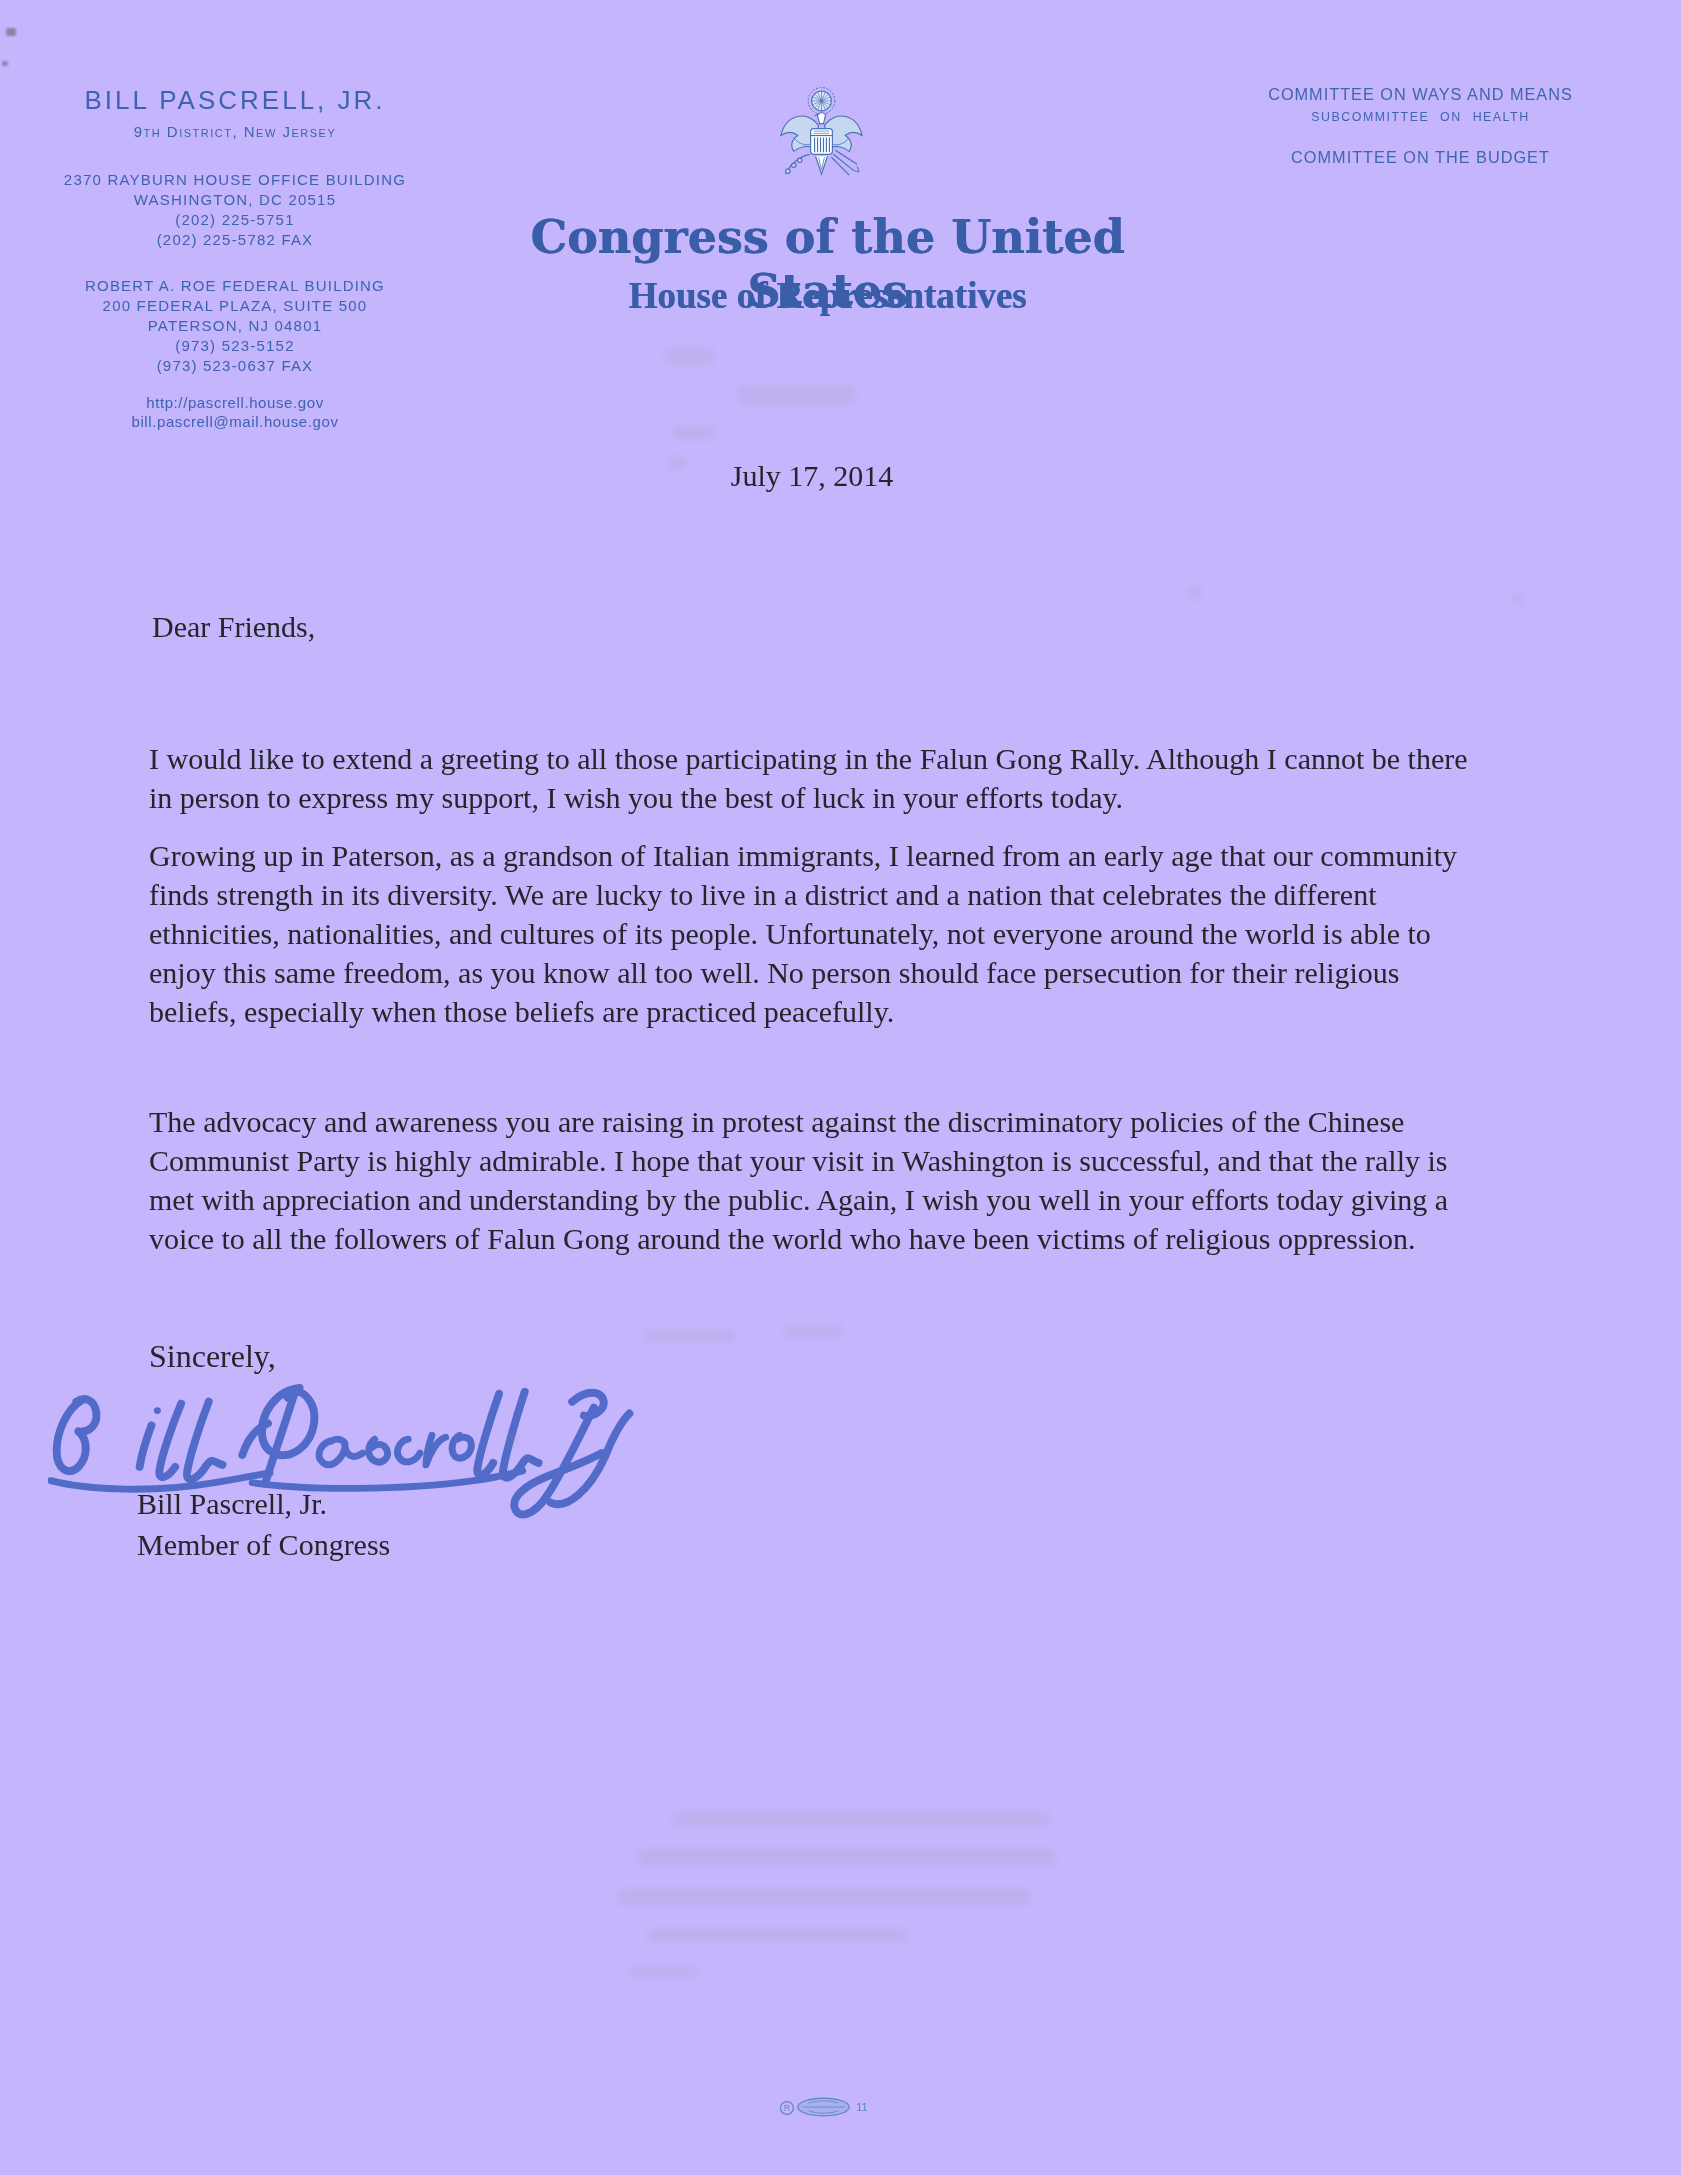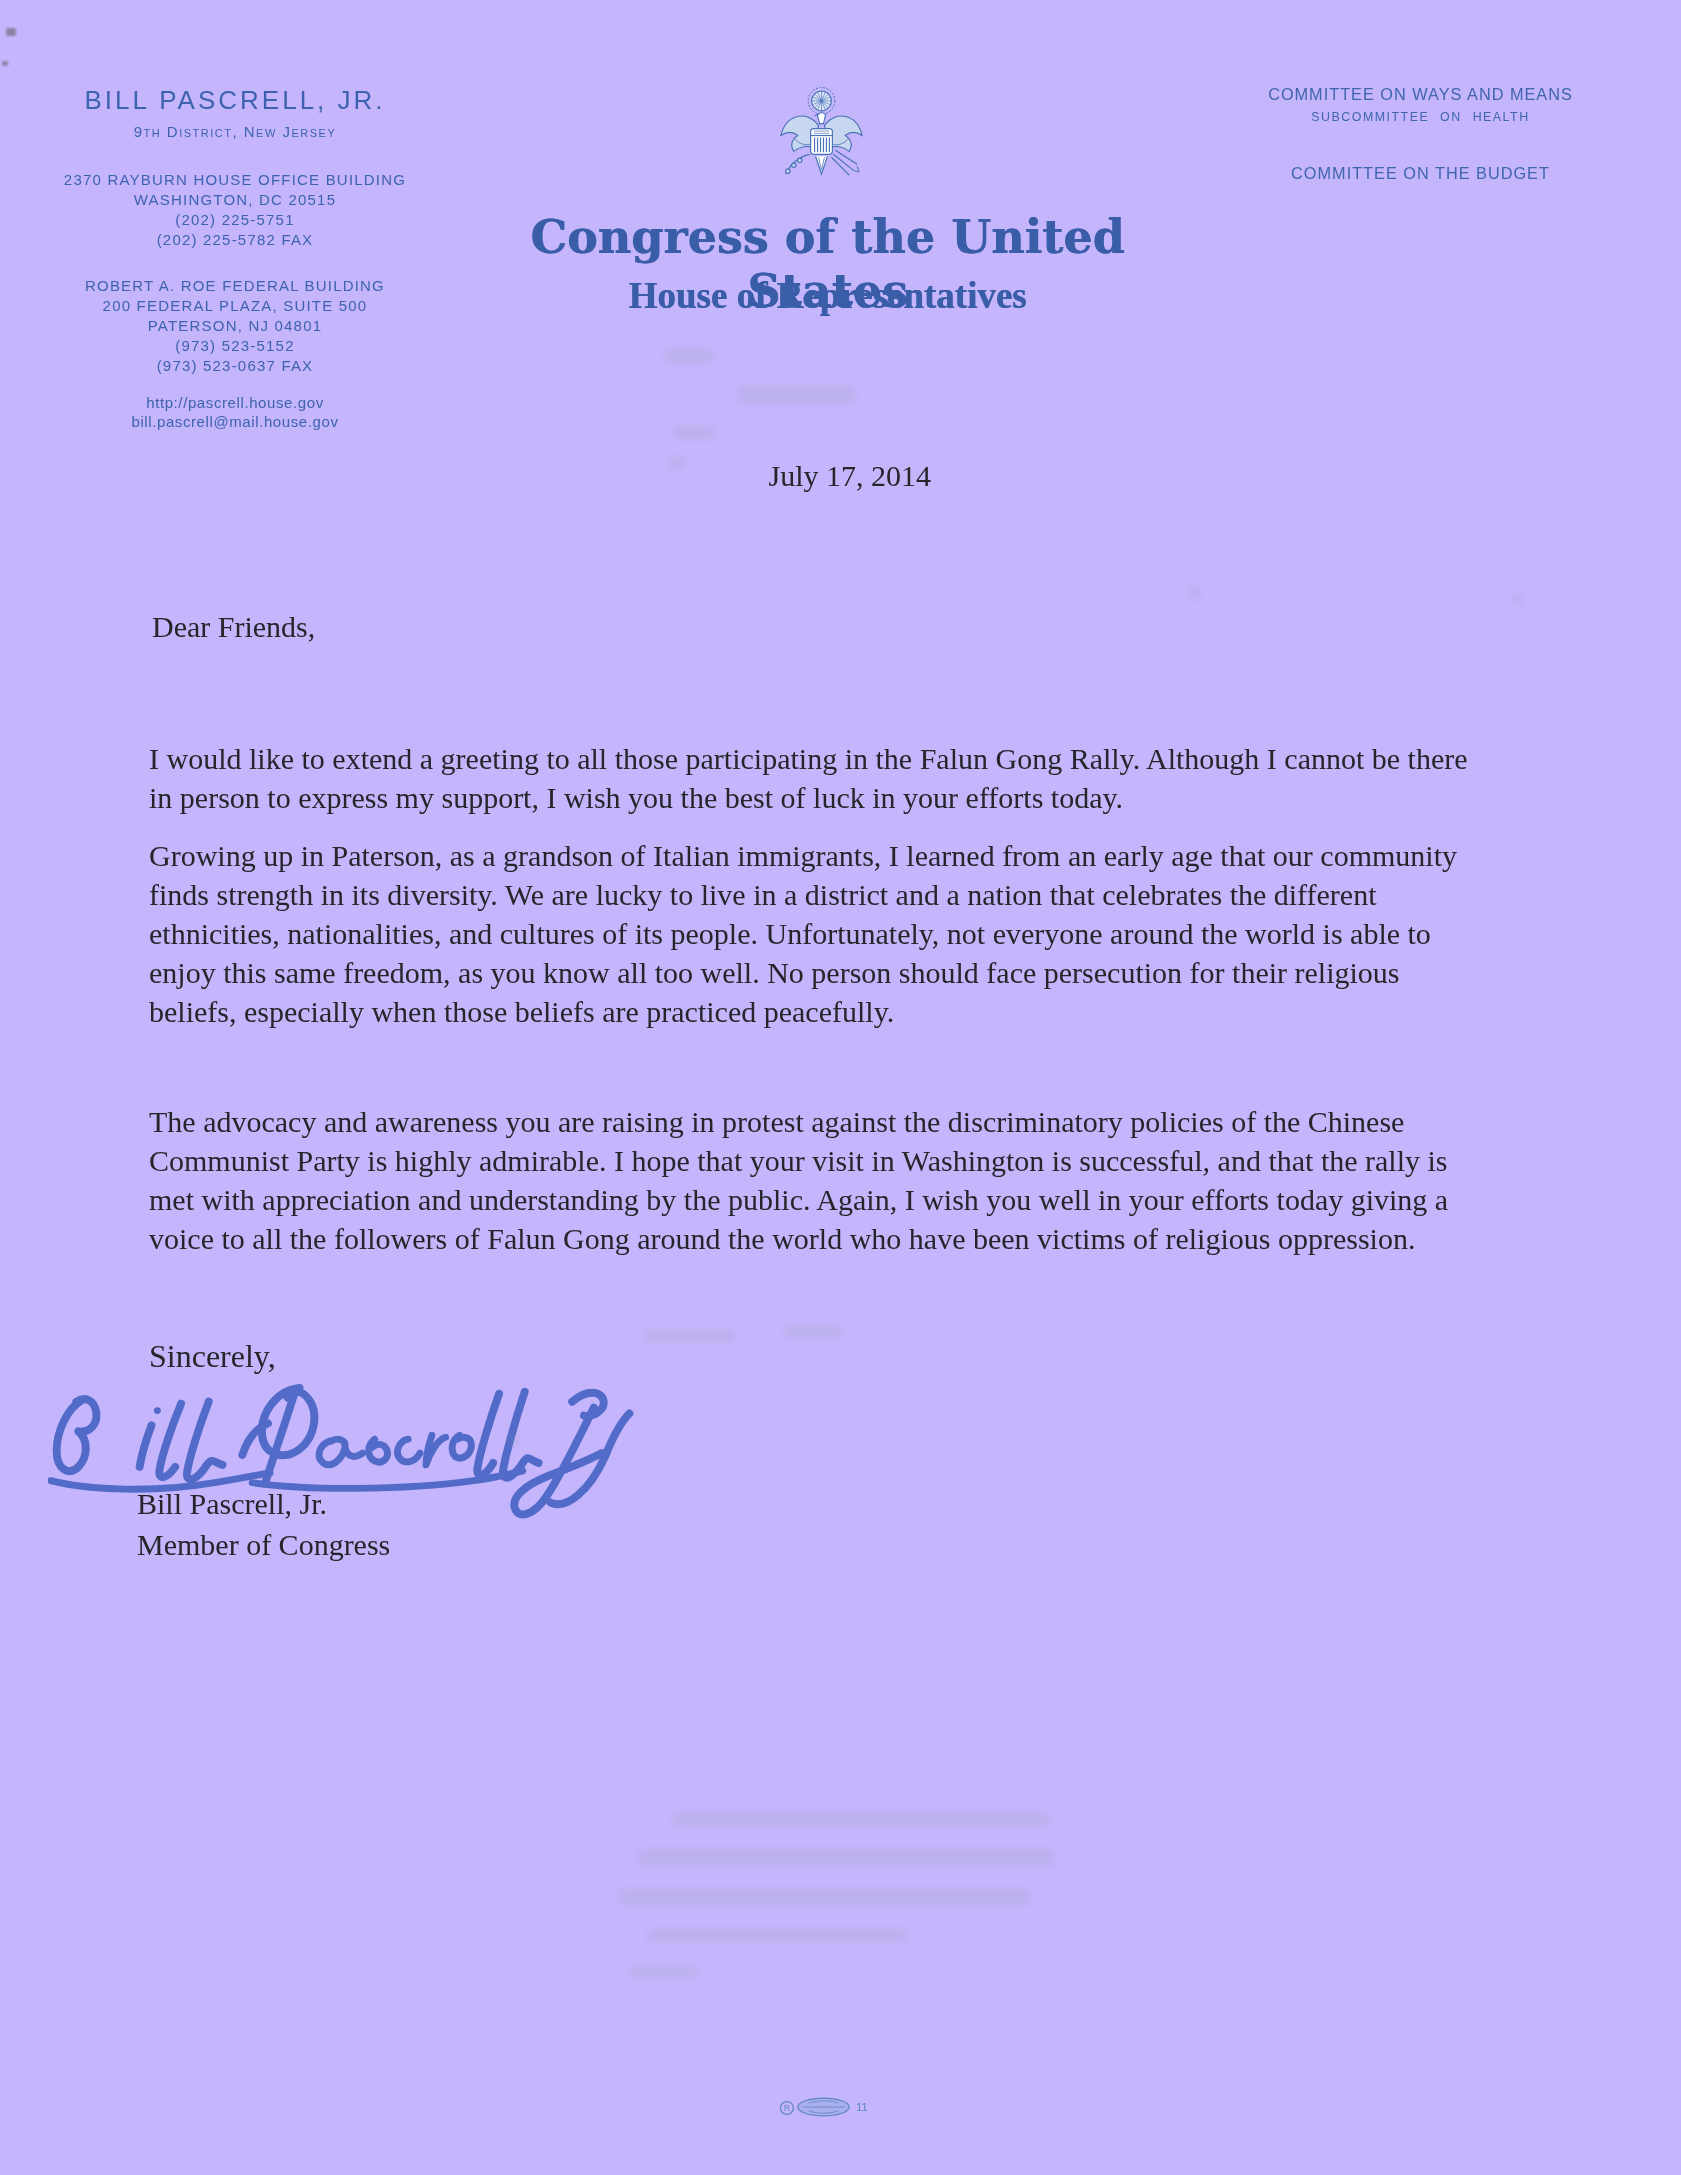--- a/index.html
+++ b/index.html
@@ -20,36 +20,36 @@
   .lh-addr{margin-top:30px;font-size:15px;line-height:20px;letter-spacing:1.2px;}
   .lh-addr.second{margin-top:26px;}
   .lh-web{margin-top:17px;font-size:15px;line-height:19px;letter-spacing:0.6px;}
   
   .lh-right{
     position:absolute;left:1193px;top:85px;width:455px;
     text-align:center;color:#3f66ad;
   }
   .committee{font-size:16.3px;letter-spacing:1px;}
   .subcommittee{font-size:12.4px;letter-spacing:1.5px;word-spacing:6px;margin-top:6px;}
-  .committee.second{margin-top:40px;}
+  .committee.second{margin-top:24px;}
   
   .seal{position:absolute;left:774px;top:85px;width:95px;height:105px;}
   .org1{
     position:absolute;left:481px;top:210px;width:693px;text-align:center;
     font-family:"DejaVu Serif", serif;font-weight:700;font-size:46px;color:#3a5da8;
     letter-spacing:0px;text-shadow:0.6px 0 0 #3a5da8;
   }
   .org2{
     position:absolute;left:481px;top:274px;width:693px;text-align:center;
     font-family:Liberation Serif, serif;font-weight:700;font-size:37px;color:#3a5da8;
     text-shadow:0.5px 0 0 #3a5da8;
   }
   
   .serif{font-family:"Liberation Serif", serif;color:#26262a;}
-  .date{position:absolute;left:693px;top:459px;width:238px;text-align:right;font-size:30px;}
+  .date{position:absolute;left:693px;top:459px;width:238px;text-align:center;font-size:30px;}
   .salutation{position:absolute;left:152px;top:610px;font-size:30px;}
   .para{position:absolute;left:149px;width:1339px;font-size:30px;line-height:39px;text-align:left;}
   .p1{top:709px;}
   .p2{top:806px;}
   .p3{top:1072px;}
   .closing{position:absolute;left:149px;top:1338px;font-size:32px;}
   .autograph{position:absolute;left:48px;top:1378px;width:594px;height:158px;}
   .signed-name{position:absolute;left:137px;top:1487px;font-size:30px;}
   .signed-title{position:absolute;left:137px;top:1528px;font-size:30px;}
   

